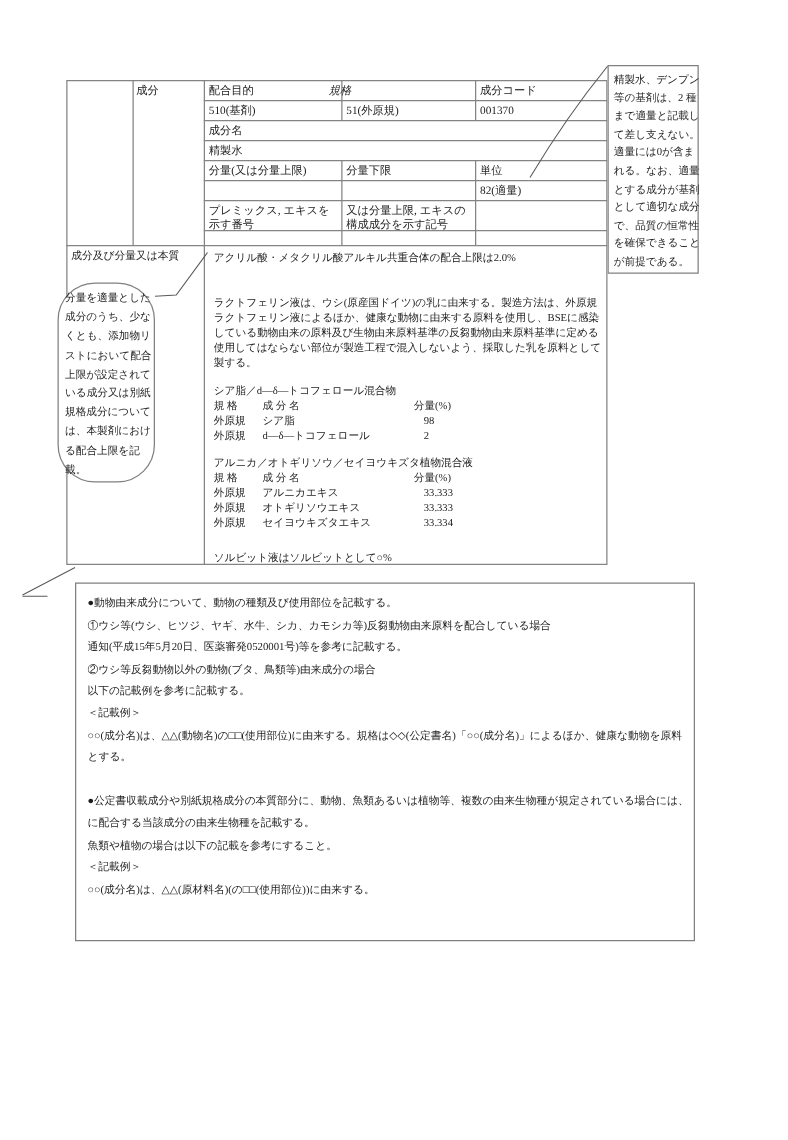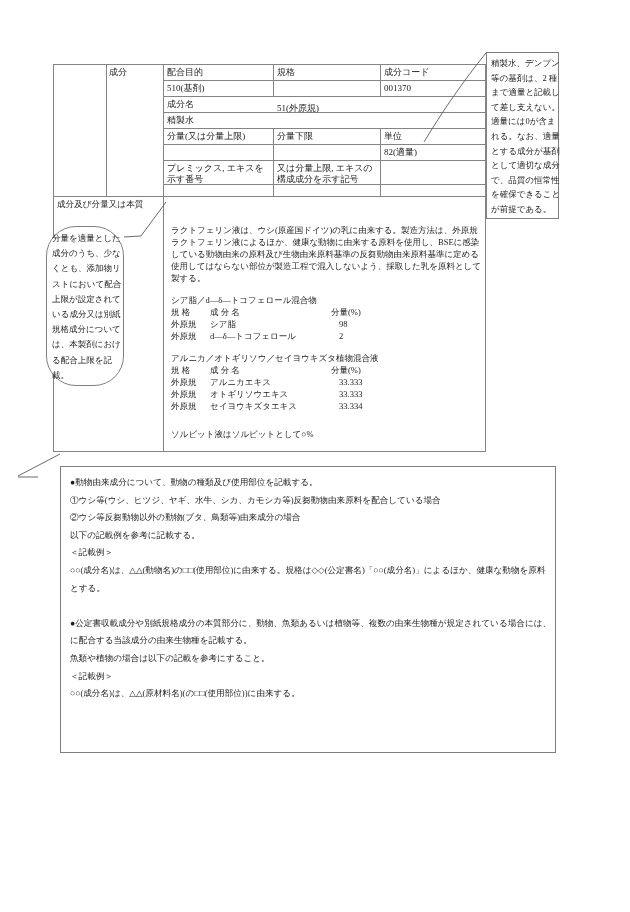--- a/index.html
+++ b/index.html
@@ -61,37 +61,38 @@
   <div class="ln" style="left:163px; top:96px;  width:323px; height:1px;"></div>
   <div class="ln" style="left:163px; top:112px; width:323px; height:1px;"></div>
   <div class="ln" style="left:163px; top:128px; width:323px; height:1px;"></div>
   <div class="ln" style="left:163px; top:144px; width:323px; height:1px;"></div>
   <div class="ln" style="left:163px; top:160px; width:323px; height:1px;"></div>
   <div class="ln" style="left:163px; top:184px; width:323px; height:1px;"></div>
   <div class="ln" style="left:53px; top:196px; width:433px; height:1px;"></div>
 
   <div class="cell" style="left:109px; top:67px; width:50px;">成分</div>
   <div class="cell" style="left:167px; top:67px; width:104px;">配合目的</div>
-  <div class="cell" style="left:277px; top:67px; width:100px;">規格</div>
+  <div class="cell" style="left:263px; top:67px; width:100px;font-style:italic;">規格</div>
   <div class="cell" style="left:384px; top:67px; width:100px;">成分コード</div>
   <div class="cell" style="left:167px; top:83px; width:104px;">510(基剤)</div>
-  <div class="cell" style="left:277px; top:83px; width:100px;margin-top:20px;">51(外原規)</div>
+  <div class="cell" style="left:277px; top:83px; width:100px;">51(外原規)</div>
   <div class="cell" style="left:384px; top:83px; width:100px;">001370</div>
   <div class="cell" style="left:167px; top:99px; width:300px;">成分名</div>
   <div class="cell" style="left:167px; top:115px; width:300px;">精製水</div>
   <div class="cell" style="left:167px; top:131px; width:104px;">分量(又は分量上限)</div>
   <div class="cell" style="left:277px; top:131px; width:100px;">分量下限</div>
   <div class="cell" style="left:384px; top:131px; width:100px;">単位</div>
   <div class="cell" style="left:384px; top:147px; width:100px;">82(適量)</div>
   <div class="cell" style="left:167px; top:163px; width:102px;">プレミックス, エキスを示す番号</div>
   <div class="cell" style="left:277px; top:163px; width:99px;">又は分量上限, エキスの構成成分を示す記号</div>
 
   <div class="cell" style="left:57px; top:199px; width:104px; font-size:8.6px;">成分及び分量又は本質</div>
 
   <div class="main-content">
+    <div class="blk">アクリル酸・メタクリル酸アルキル共重合体の配合上限は2.0%</div>
     <div class="blk" style="margin-top:24px;">ラクトフェリン液は、ウシ(原産国ドイツ)の乳に由来する。製造方法は、外原規ラクトフェリン液によるほか、健康な動物に由来する原料を使用し、BSEに感染している動物由来の原料及び生物由来原料基準の反芻動物由来原料基準に定める使用してはならない部位が製造工程で混入しないよう、採取した乳を原料として製する。</div>
 
     <div style="margin-top:10px;">
       <div class="blk">シア脂／d—δ—トコフェロール混合物</div>
       <div class="mix-header">
         <span class="c1">規 格</span>
         <span class="c2">成 分 名</span>
         <span class="c3">分量(%)</span>
       </div>
       <div>
@@ -174,20 +175,21 @@
         <div class="note-line">る配合上限を記</div>
         <div class="note-line">載。</div>
       </div>
   </div>
 
   <div id="bottom-note">
     <div>
 
     <div class="b-line">●動物由来成分について、動物の種類及び使用部位を記載する。</div>
         <div class="b-line">①ウシ等(ウシ、ヒツジ、ヤギ、水牛、シカ、カモシカ等)反芻動物由来原料を配合している場合</div>
+        <div class="b-line">通知(平成15年5月20日、医薬審発0520001号)等を参考に記載する。</div>
         <div class="b-line">②ウシ等反芻動物以外の動物(ブタ、鳥類等)由来成分の場合</div>
         <div class="b-line">以下の記載例を参考に記載する。</div>
         <div class="b-line">＜記載例＞</div>
         <div class="b-line">○○(成分名)は、△△(動物名)の□□(使用部位)に由来する。規格は◇◇(公定書名)「○○(成分名)」によるほか、健康な動物を原料</div>
         <div class="b-line">とする。</div>
         <div class="b-line"></div>
         <div class="b-line">●公定書収載成分や別紙規格成分の本質部分に、動物、魚類あるいは植物等、複数の由来生物種が規定されている場合には、申請品目</div>
         <div class="b-line">に配合する当該成分の由来生物種を記載する。</div>
         <div class="b-line">魚類や植物の場合は以下の記載を参考にすること。</div>
         <div class="b-line">＜記載例＞</div>

